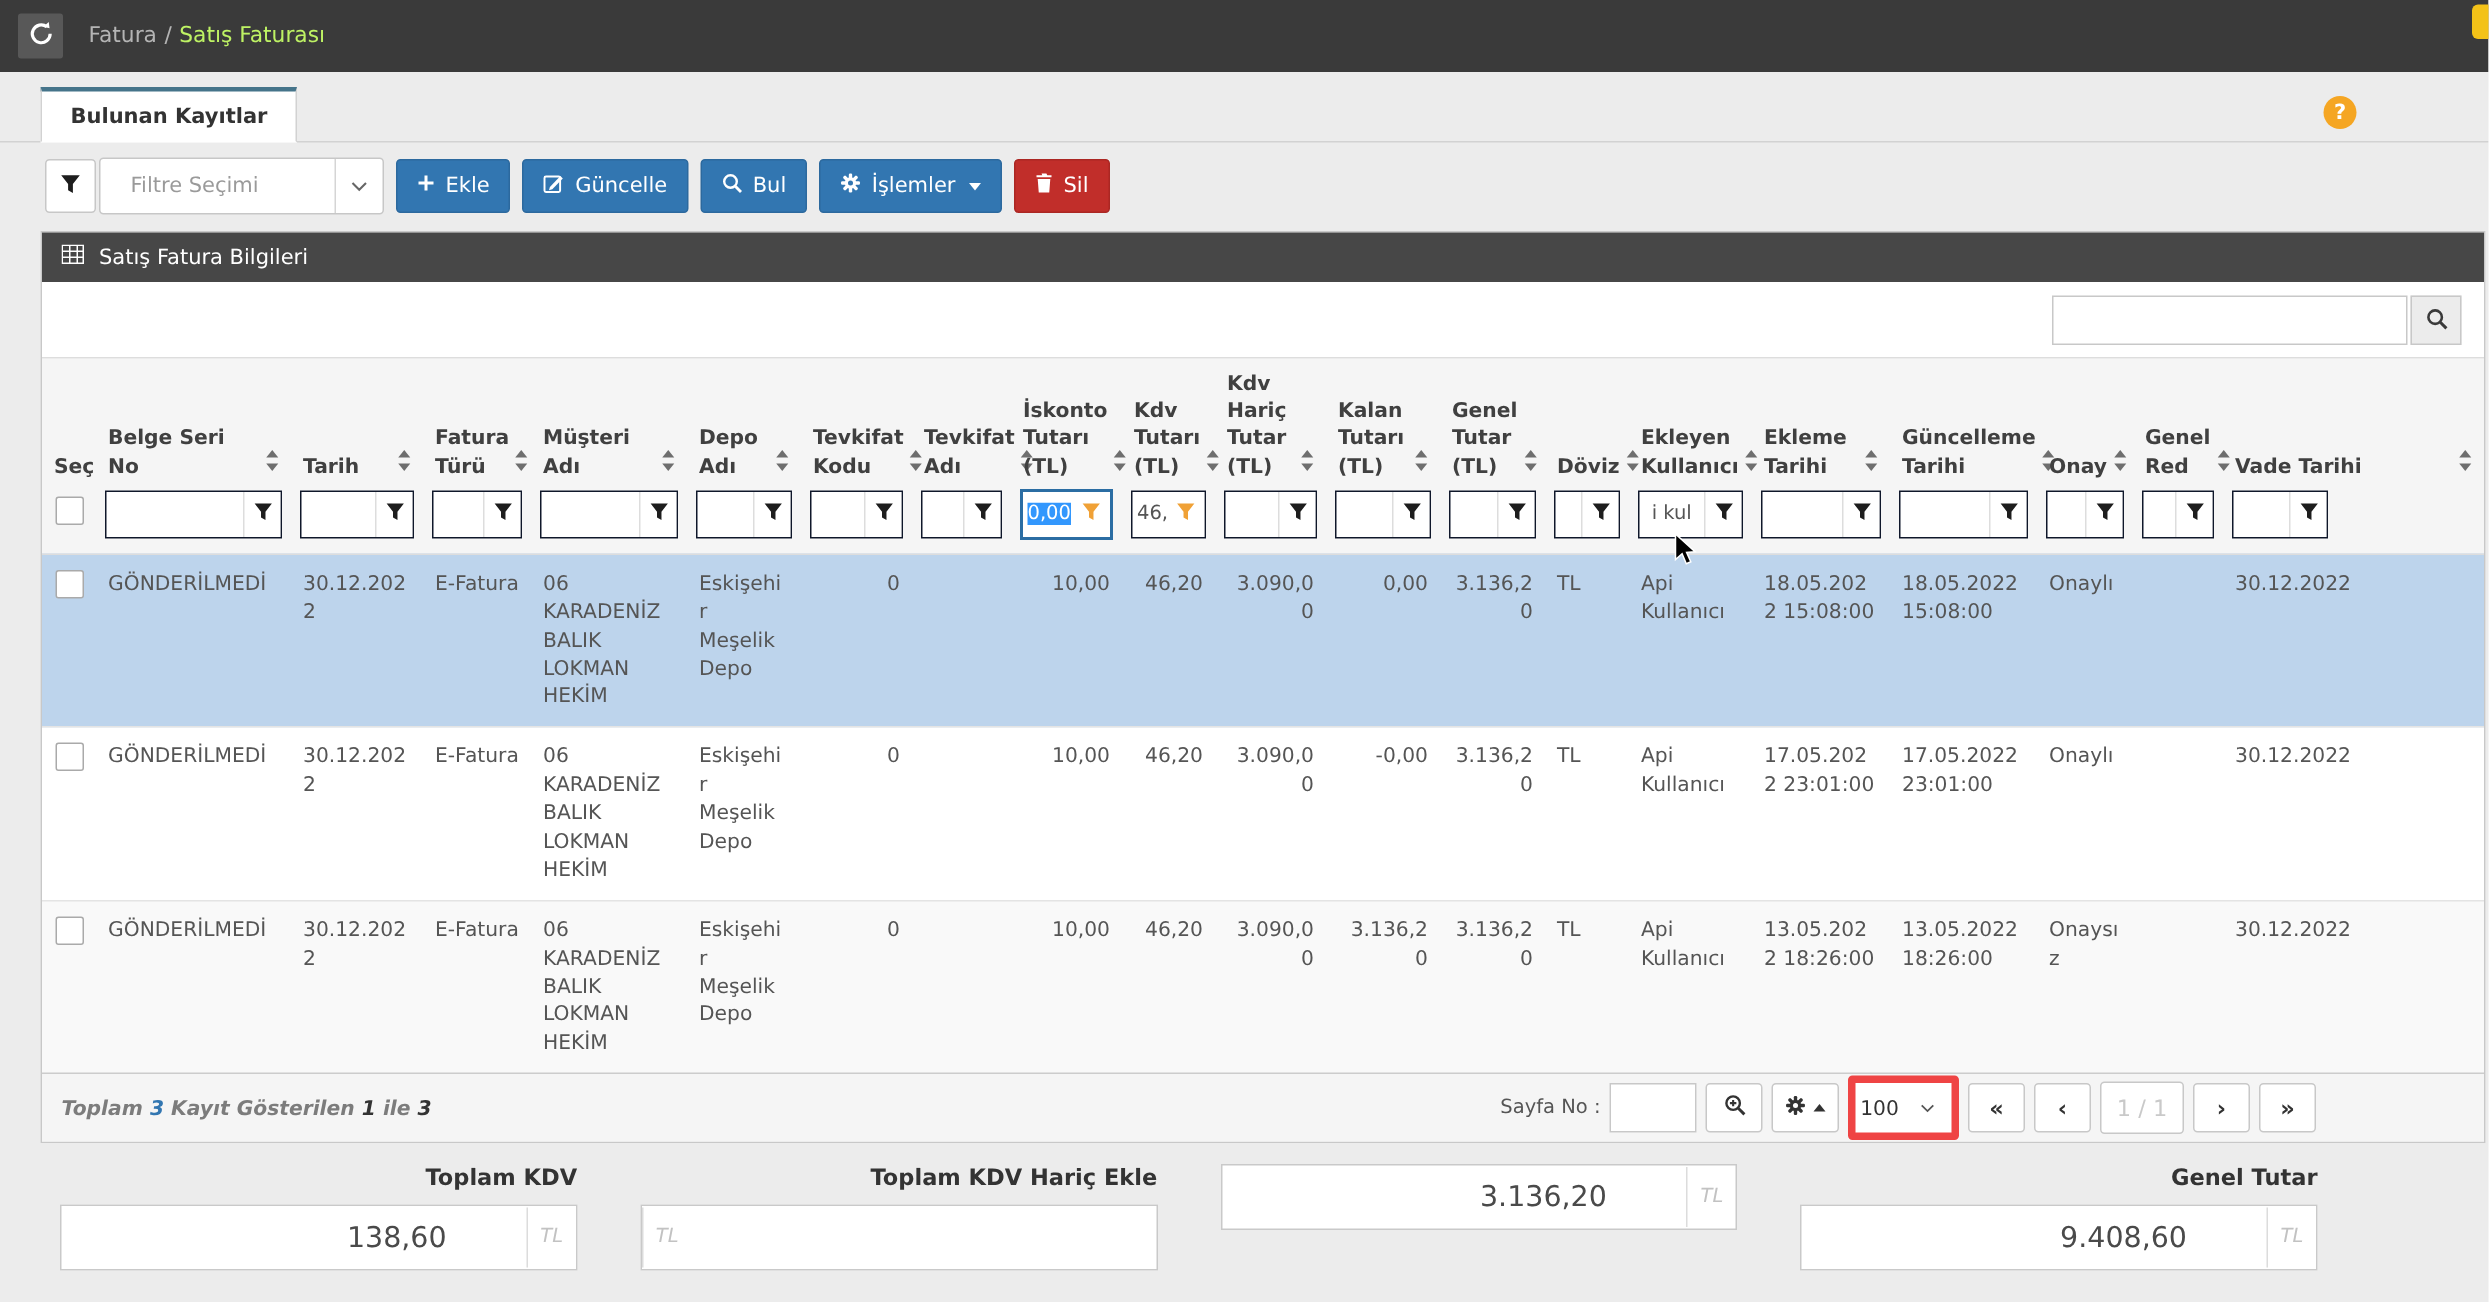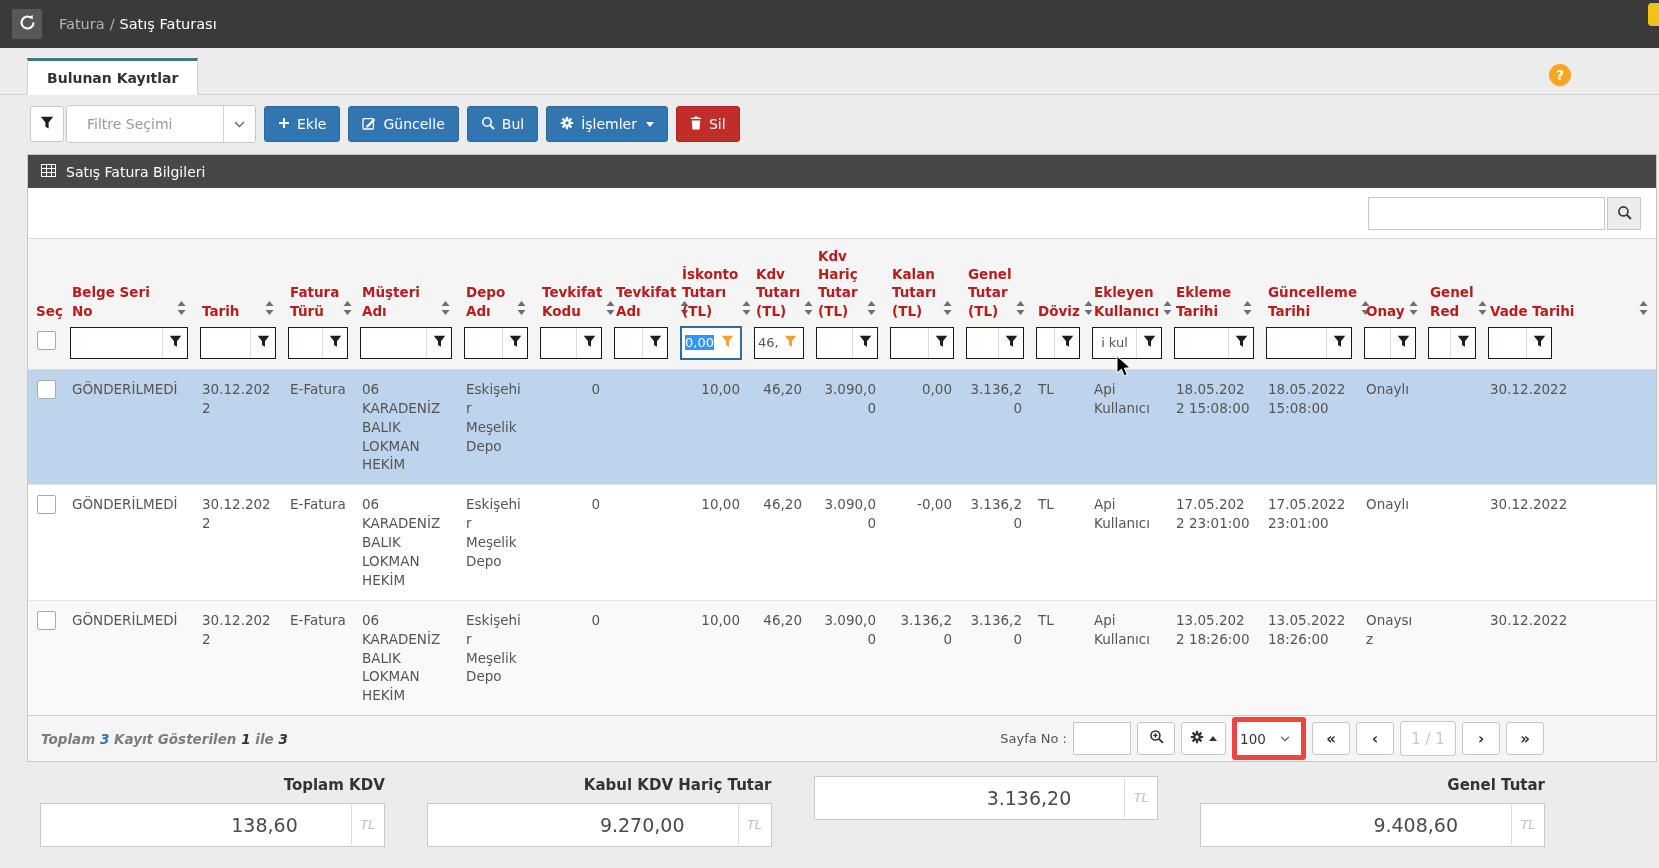--- a/index.html
+++ b/index.html
@@ -8,21 +8,21 @@
     background:#ececec;
     font-family:"DejaVu Sans","Liberation Sans",sans-serif;
     color:#555;
   }
   
   .topbar{height:48px;background:#3a3a3a;display:flex;align-items:center;padding:0 12px;position:relative;}
   .refresh-btn{width:30px;height:30px;background:#585858;border:none;border-radius:2px;display:flex;align-items:center;justify-content:center;cursor:pointer;}
   .breadcrumb{margin-left:17px;font-size:14.5px;}
   .crumb-parent{color:#b4b4b4;}
   .crumb-sep{color:#b4b4b4;margin:0 5px;}
-  .crumb-current{color:#ffffff;}
+  .crumb-current{color:#bef264;}
   .edge-widget{position:absolute;right:-4px;top:3px;width:15px;height:23px;background:#f3c218;border-radius:4px;}
   
   .tabbar{margin-top:10px;padding-left:27px;height:36px;border-bottom:1px solid #d2d2d2;position:relative;display:flex;}
   .tab{background:#fff;border:1px solid #d2d2d2;border-top:3px solid #45748a;border-bottom:1px solid #fff;margin-bottom:-1px;
        padding:0 19px;display:flex;align-items:center;font-weight:bold;font-size:14px;color:#333;}
   .help-badge{position:absolute;right:88px;top:6px;width:22px;height:22px;border-radius:50%;background:#f5a623;color:#fff;
        font-weight:bold;font-size:14px;display:flex;align-items:center;justify-content:center;cursor:pointer;}
   
   .toolbar{margin:11px 0 12px 30px;display:flex;align-items:center;height:36px;}
   .filter-toggle-btn{width:34px;height:36px;background:#fff;border:1px solid #c7c7c7;border-radius:3px;display:flex;align-items:center;justify-content:center;cursor:pointer;}
@@ -36,21 +36,21 @@
   .btn .caret-down{width:0;height:0;border-left:4px solid transparent;border-right:4px solid transparent;border-top:5px solid #fff;margin-left:2px;}
   
   .panel{margin:0 2px 0 27px;background:#fff;border:1px solid #c8c8c8;}
   .panel-header{height:33px;background:#474747;color:#fff;display:flex;align-items:center;gap:10px;padding:0 13px;font-size:14px;}
   .panel-search{display:flex;justify-content:flex-end;align-items:center;padding:9px 15px 8px;}
   .search-input{width:223px;height:31px;border:1px solid #c8c8c8;outline:none;padding:0 6px;font-family:inherit;font-size:13px;}
   .search-btn{width:34px;height:33px;background:#ececec;border:1px solid #c8c8c8;margin-left:2px;display:flex;align-items:center;justify-content:center;cursor:pointer;}
   
   table.grid{width:100%;border-collapse:collapse;table-layout:fixed;}
   thead{background:#f5f5f5;}
-  tr.head-row th{border-top:1px solid #ddd;padding:8px 8px 2px;font-size:13.5px;color:#b91c1c;text-align:left;vertical-align:bottom;font-weight:bold;line-height:1.35;}
+  tr.head-row th{border-top:1px solid #ddd;padding:8px 8px 2px;font-size:13.5px;color:#404040;text-align:left;vertical-align:bottom;font-weight:bold;line-height:1.35;}
   .th-inner{display:flex;align-items:flex-end;gap:4px;}
   .th-inner .th-label{flex:1;}
   .sort-icon{flex:none;padding-bottom:1px;}
   tr.filter-row th{padding:4px 6px 9px;border-bottom:1px solid #ddd;vertical-align:middle;font-weight:normal;}
   .filter-box{display:flex;align-items:center;background:#fff;border:1px solid #0f172a;height:30px;overflow:hidden;}
   .filter-box.focused{border:2px solid #2b6da3;}
   .filter-text{flex:1;padding:0 3px;font-size:13px;color:#555;white-space:nowrap;overflow:hidden;min-width:0;}
   .filter-text .sel{background:#3297fd;color:#fff;}
   .funnel-btn{flex:none;width:25px;height:100%;display:flex;align-items:center;justify-content:center;background:#fff;border:none;border-left:1px solid #ddd;cursor:pointer;padding:0;}
   .funnel-btn.no-divider{border-left:none;}
@@ -713,23 +713,22 @@
 
 <div class="totals">
     <div class="total-group">
       <div class="total-label">Toplam KDV</div>
       <div class="total-box">
         <span class="total-value">138,60</span>
         <span class="total-unit">TL</span>
       </div>
     </div>
     <div class="total-group">
-      <div class="total-label">Kabul KDV Hariç Tutar</div>
+      <div class="total-label">Toplam KDV Hariç Ekle</div>
       <div class="total-box">
-        <span class="total-value">9.270,00</span>
         <span class="total-unit">TL</span>
       </div>
     </div>
     <div class="total-group">
       <div class="total-box">
         <span class="total-value">3.136,20</span>
         <span class="total-unit">TL</span>
       </div>
     </div>
     <div class="total-group">

